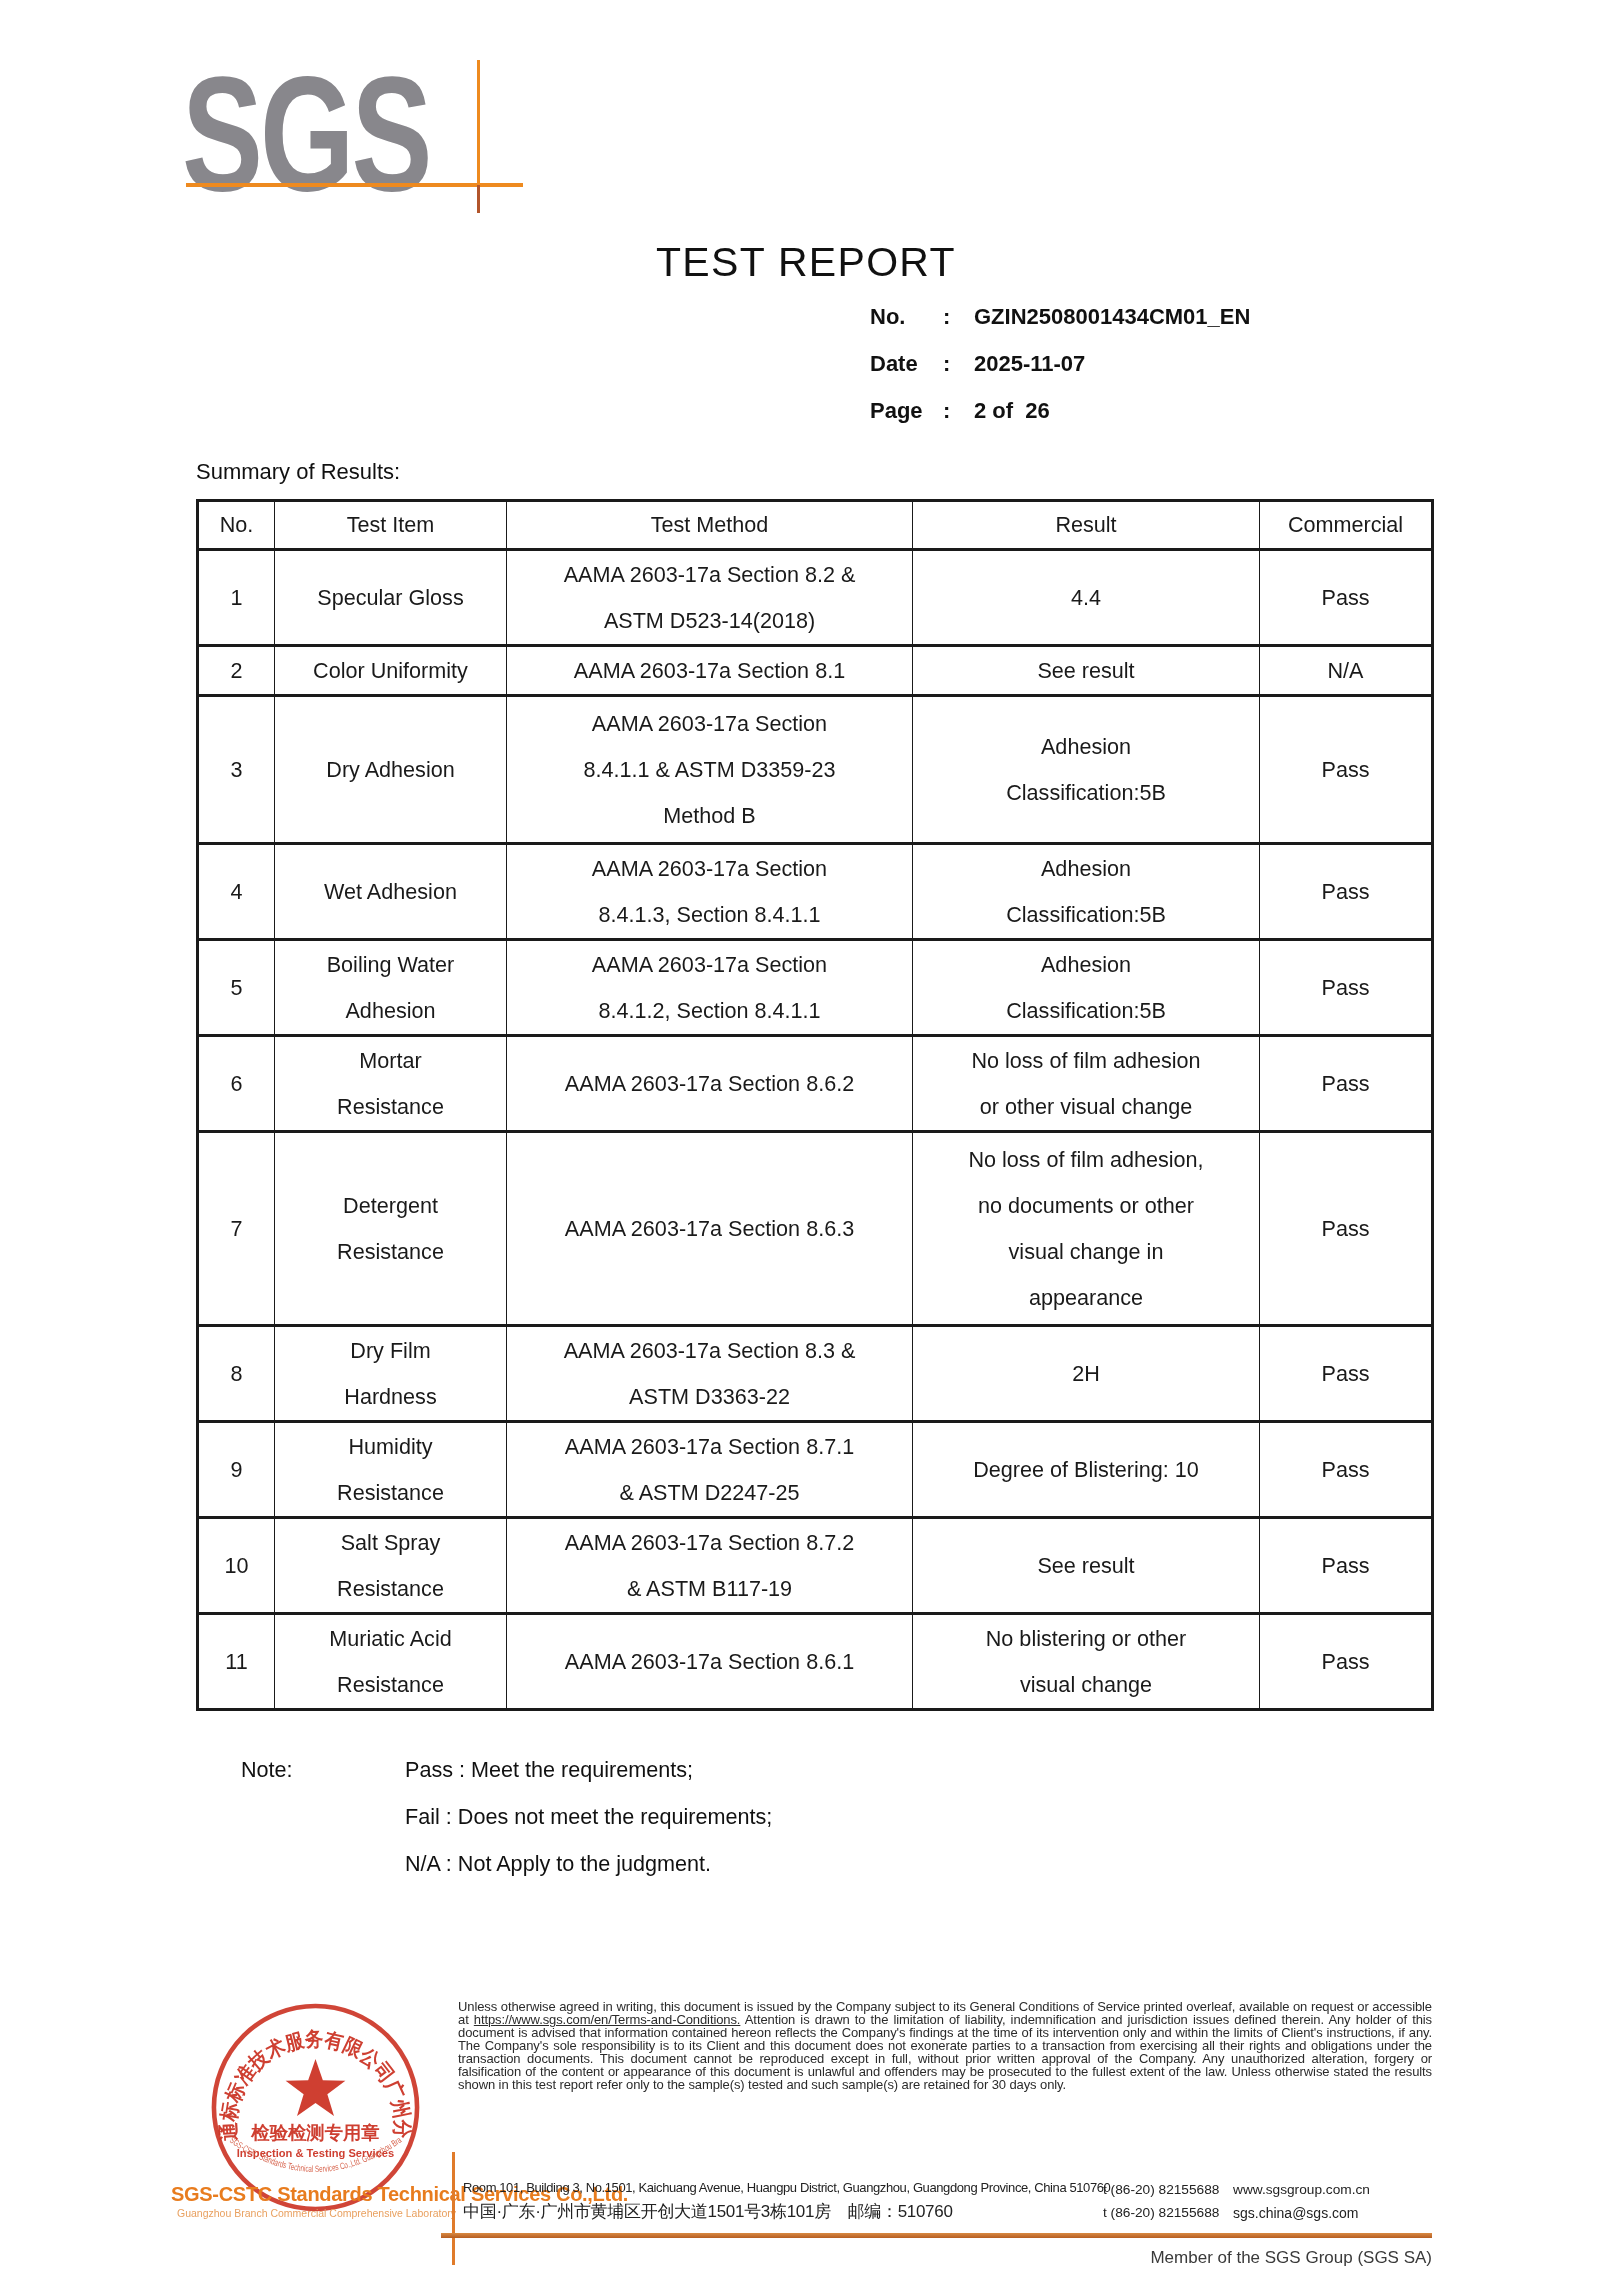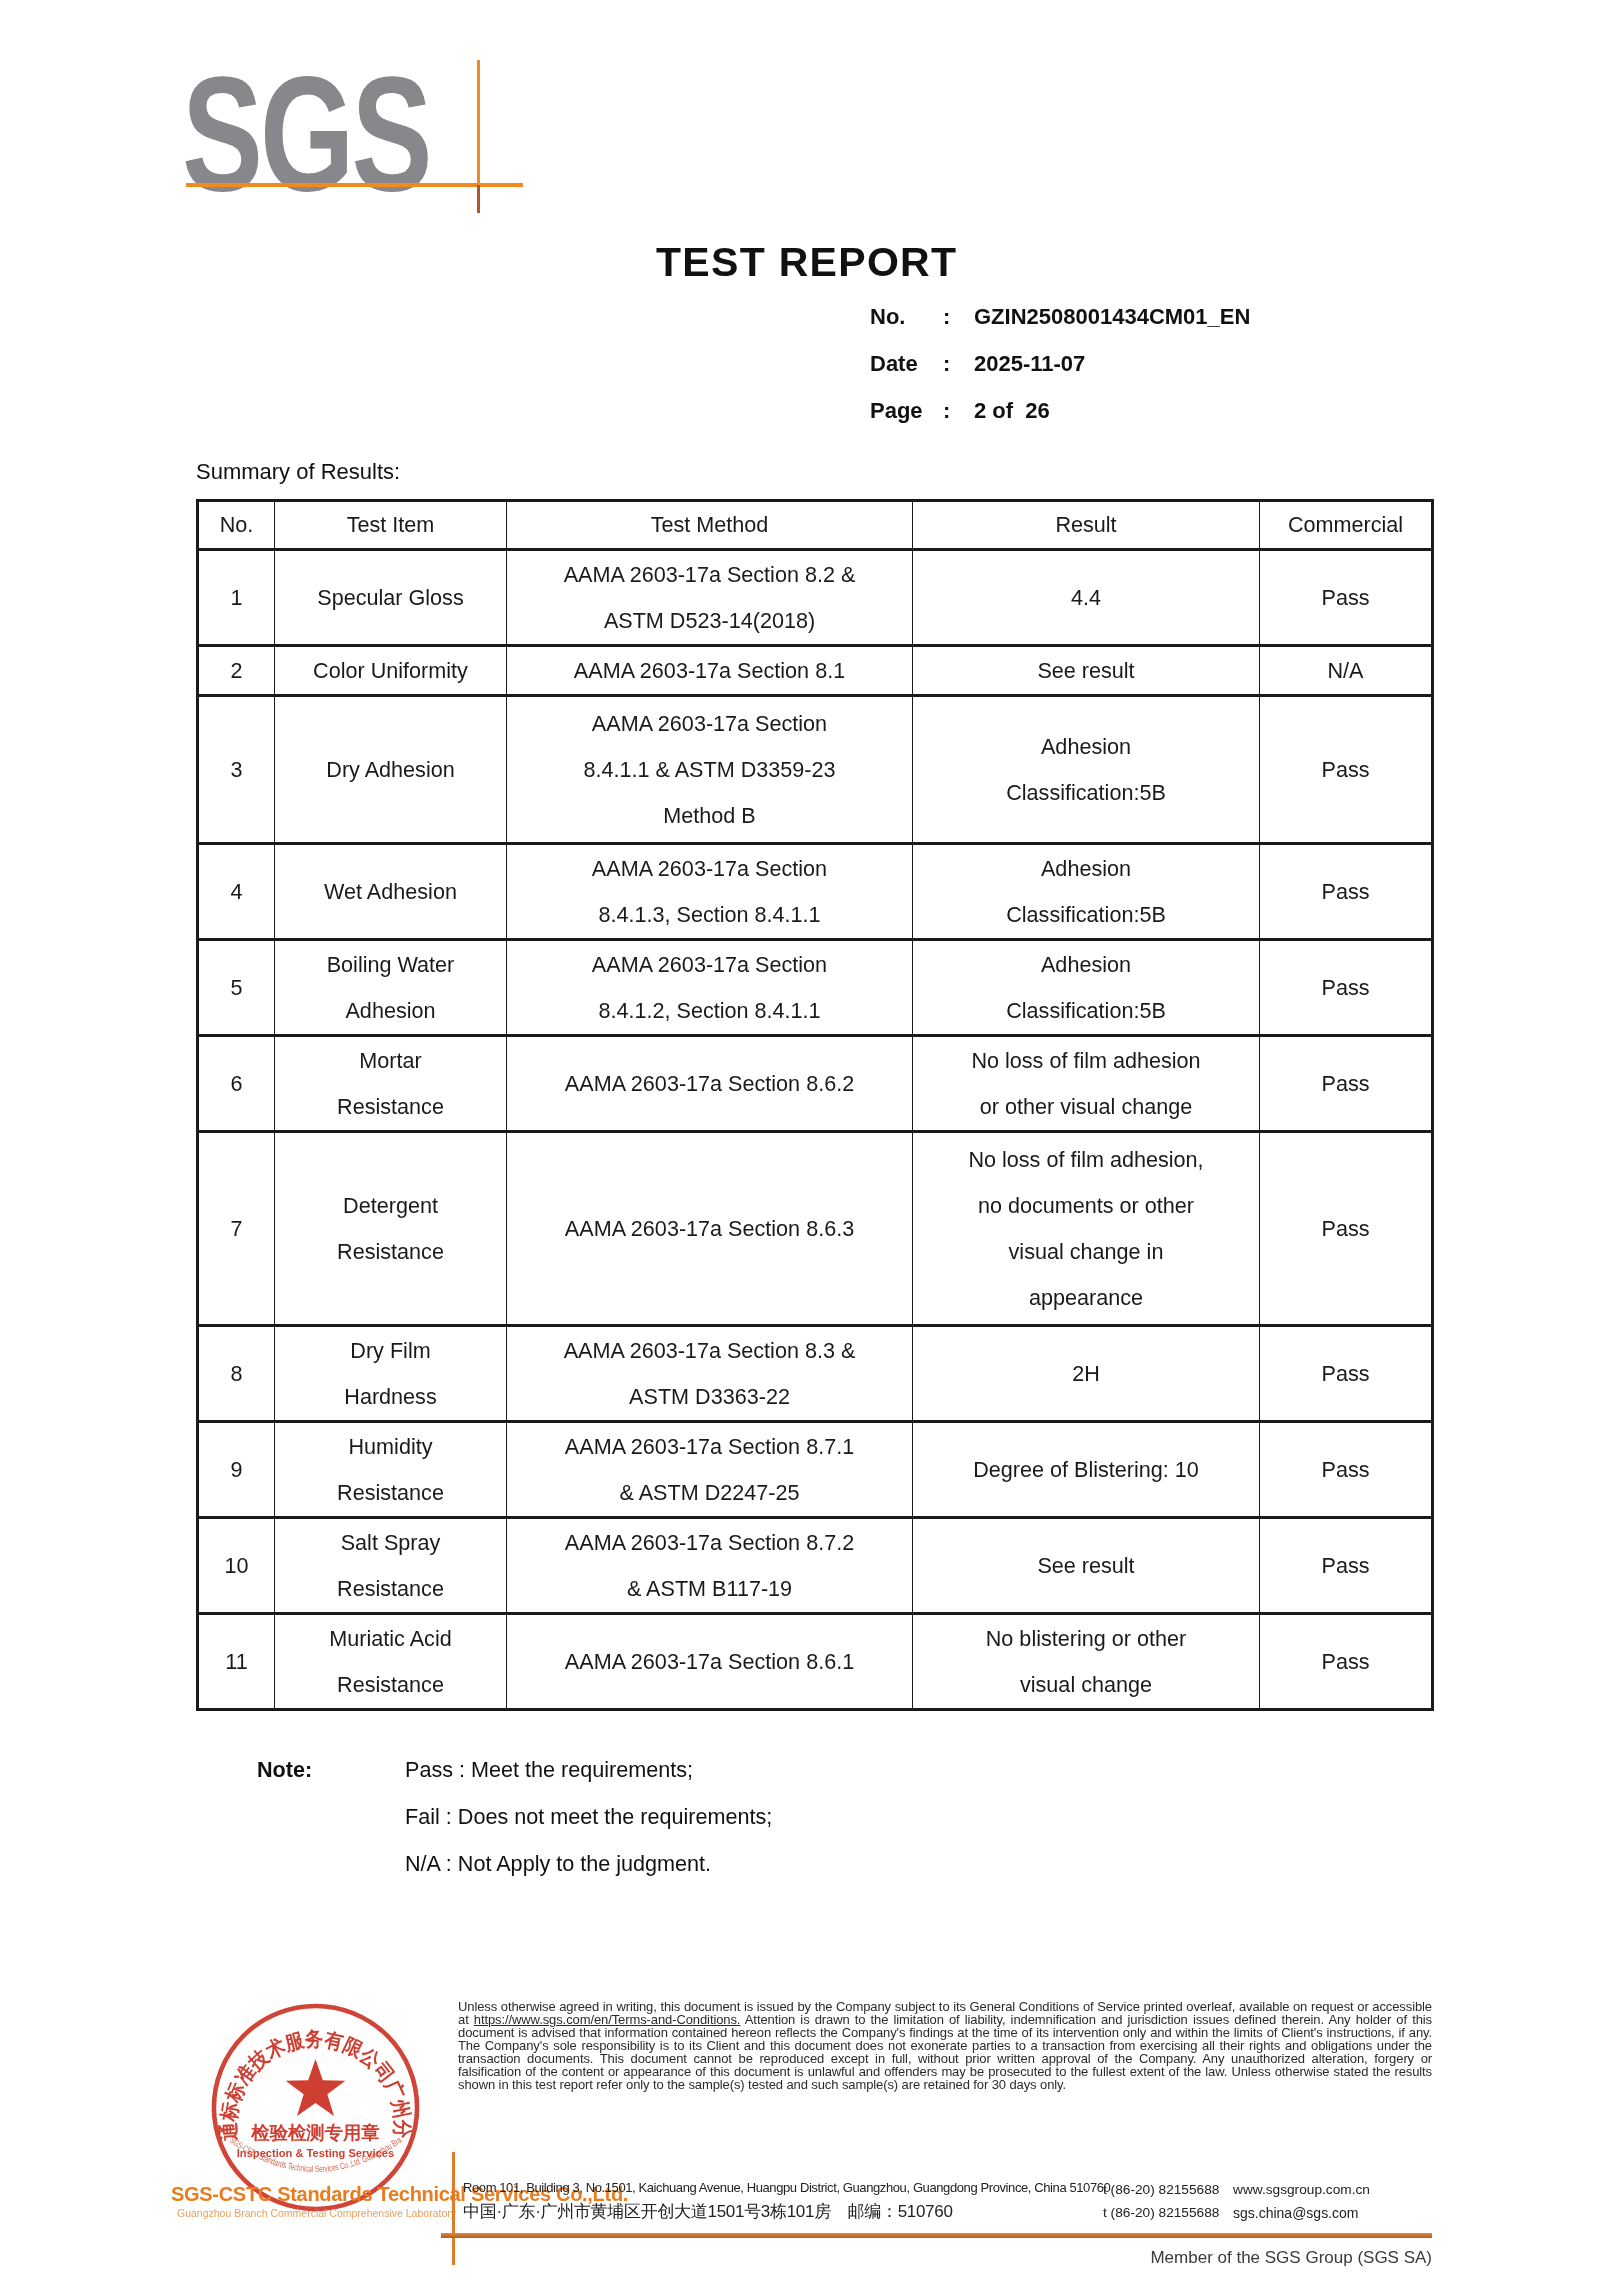--- a/index.html
+++ b/index.html
@@ -12,21 +12,21 @@
   #logo-text{
     position:absolute;left:182px;top:52px;font-size:164px;line-height:164px;
     font-weight:bold;color:#88878c;transform:scaleX(0.74);transform-origin:left top;
     letter-spacing:-3.9px;
   }
   .logo-hline{position:absolute;left:186px;top:183px;width:337px;height:3.9px;background:#ee8a1f;}
   .logo-vline-top{position:absolute;left:477px;top:60px;width:3.3px;height:125px;background:#ee8a1f;}
   .logo-vline-bot{position:absolute;left:477px;top:185px;width:3.3px;height:27.5px;background:#b2552b;}
 
   #report-title{
-    position:absolute;left:656px;top:239px;font-size:41px;font-weight:bold;
+    position:absolute;left:656px;top:239px;font-size:41px;font-weight:normal;
     letter-spacing:1.3px;color:#111;
   }
   #report-info{position:absolute;left:870px;top:293px;font-size:22px;font-weight:bold;color:#111;}
   .info-row{display:flex;height:47px;align-items:center;}
   .ilabel{display:inline-block;width:73px;white-space:pre;}
   .icolon{display:inline-block;width:31px;}
   .ival{white-space:pre;text-align:center;}
 
   
   #summary-heading{position:absolute;left:196px;top:459px;font-size:22px;color:#111;}
@@ -48,21 +48,21 @@
   #results-table tbody tr:nth-child(5){height:96px;}
   #results-table tbody tr:nth-child(6){height:96px;}
   #results-table tbody tr:nth-child(7){height:194px;}
   #results-table tbody tr:nth-child(8){height:96px;}
   #results-table tbody tr:nth-child(9){height:96px;}
   #results-table tbody tr:nth-child(10){height:96px;}
   #results-table tbody tr:nth-child(11){height:96px;}
 
   
   #note-block{position:absolute;left:241px;top:1746px;font-size:21.6px;color:#111;}
-  #note-label{position:absolute;left:16px;top:0;line-height:47px;font-weight:bold;}
+  #note-label{position:absolute;left:0;top:0;line-height:47px;}
   #note-lines{position:absolute;left:164px;top:0;white-space:pre-line;line-height:47px;width:916px;}
 
   
   #stamp{position:absolute;left:191px;top:1983px;width:249px;height:249px;}
   #company-line1{
     position:absolute;left:171px;top:2183px;font-size:20px;font-weight:bold;
     color:#e87c1e;letter-spacing:-0.3px;white-space:nowrap;
   }
   #company-line2{
     position:absolute;left:177px;top:2207px;font-size:10.5px;color:#e9a05f;white-space:nowrap;

